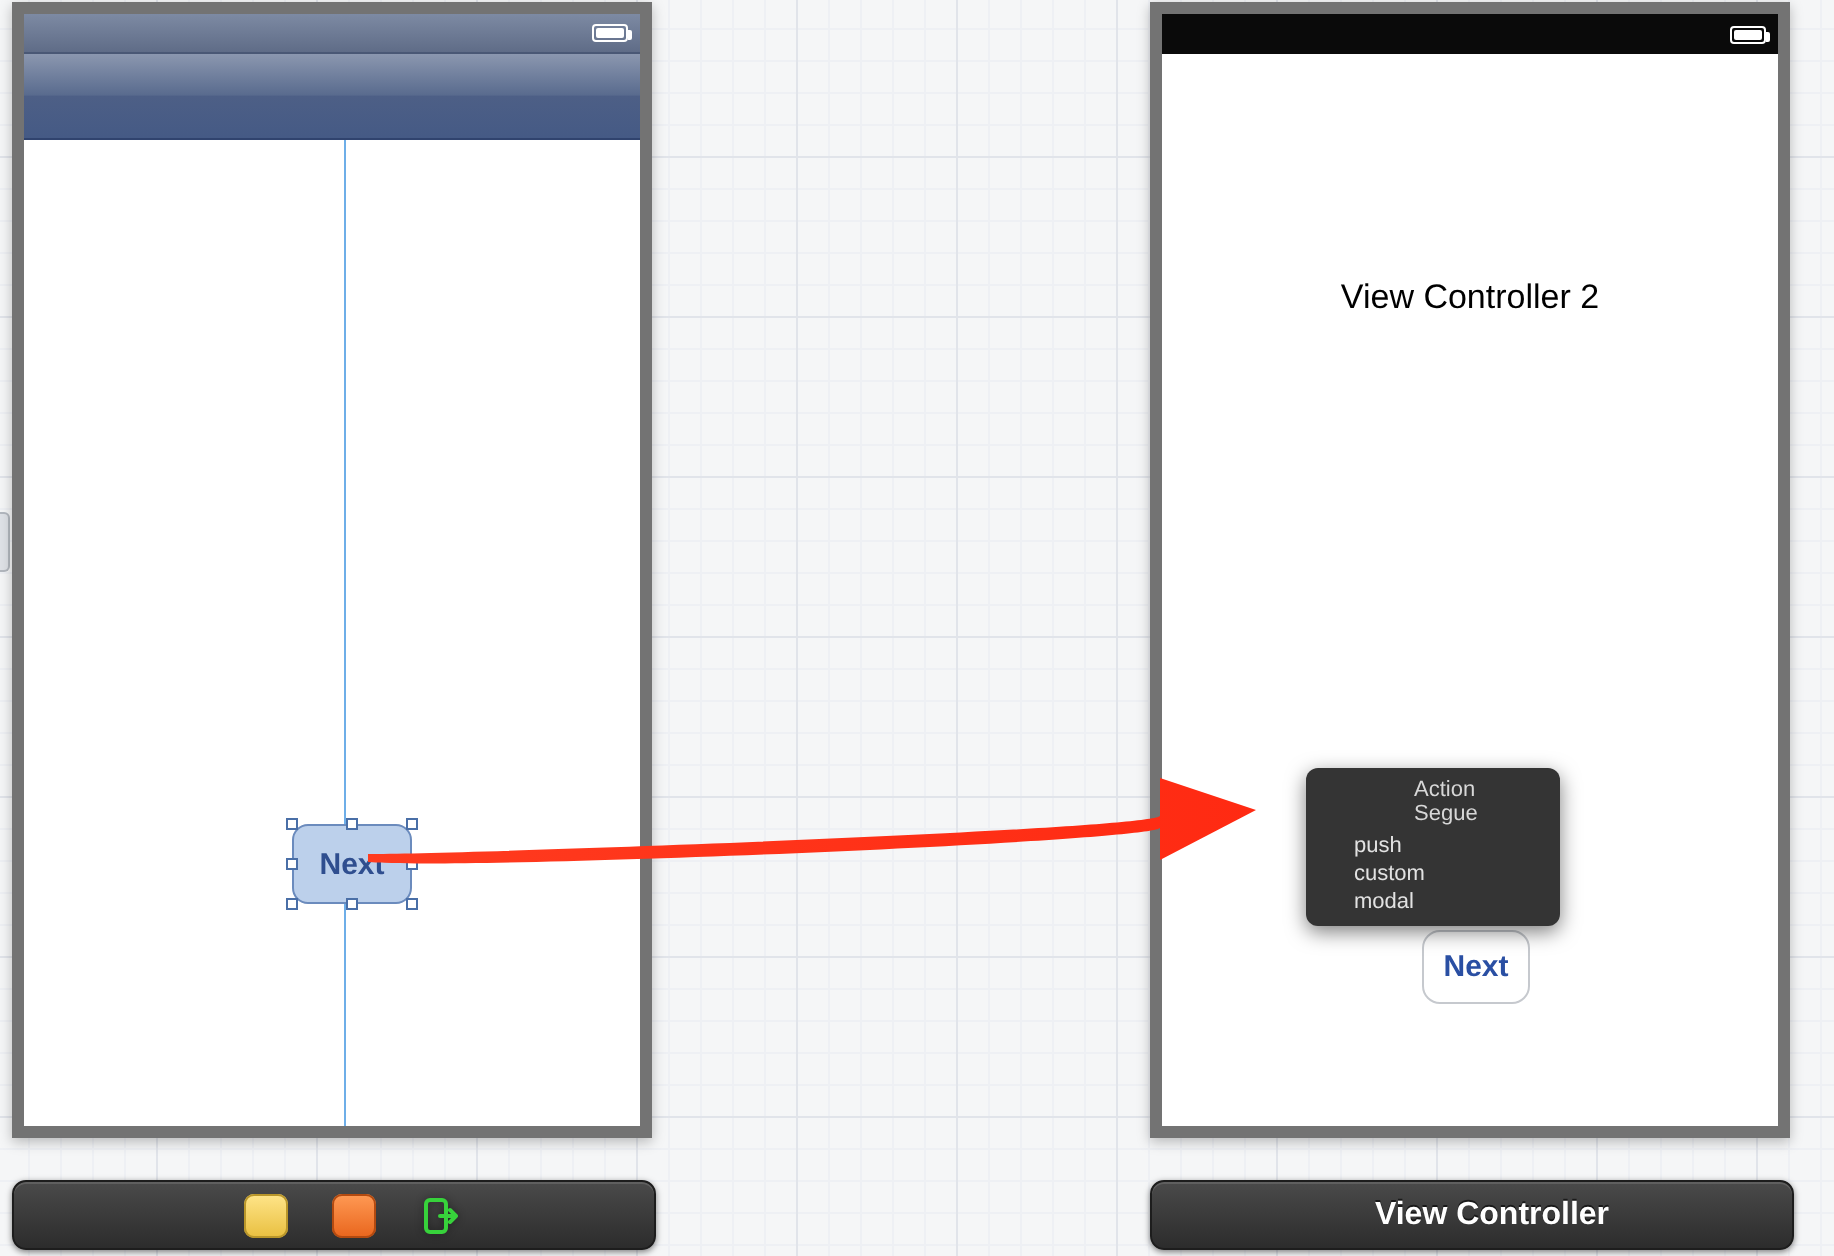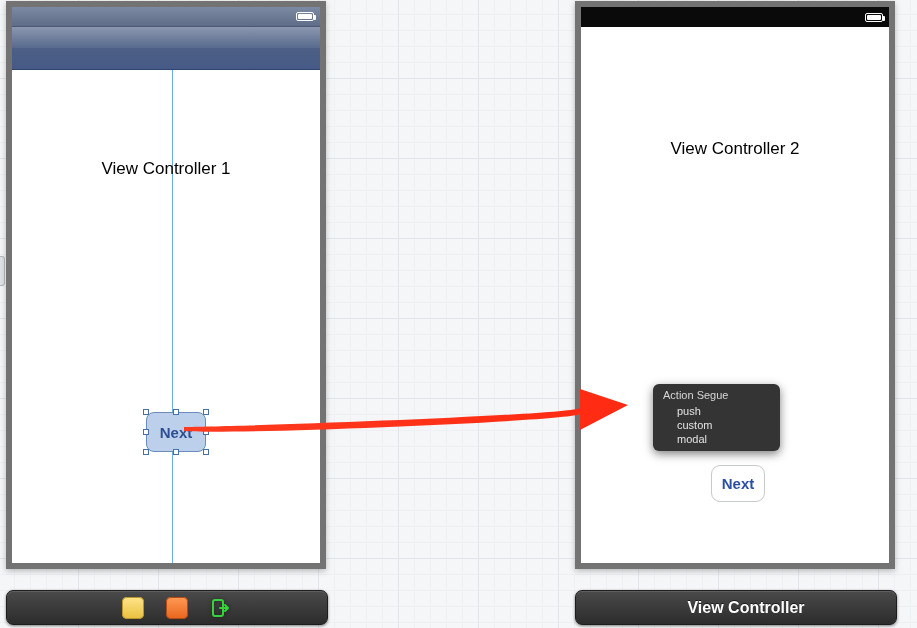--- a/index.html
+++ b/index.html
@@ -134,20 +134,21 @@
     border-radius: 6px;
     box-shadow: 0 3px 10px rgba(0,0,0,.5);
     padding: 4px 0 5px;
     font-size: 11px;
     z-index: 50;
   }
   .hud .hud-title {
     padding: 1px 10px 3px;
     color: #d7d7d7;
     font-size: 11px;
+    margin-left: 44px;
   }
   .hud .hud-item {
     padding: 1px 25px 1px 24px;
     color: #e2e2e2;
     cursor: default;
   }
 
   
   .arrow {
     position: absolute;
@@ -199,21 +200,20 @@
 
 <div class="phone phone1">
   <div class="statusbar gradient">
     <span class="battery">
         <span class="fill"></span>
       </span>
   </div>
   <div class="navbar"></div>
   <div class="view-body">
     <div class="guide-v"></div>
-    <div class="vc-label vc1-label">View Controller 1</div>
 
     <div class="sel-wrap">
       <div class="sel-btn">Next</div>
       <span class="handle h-tl"></span>
       <span class="handle h-tm"></span>
       <span class="handle h-tr"></span>
       <span class="handle h-ml"></span>
       <span class="handle h-mr"></span>
       <span class="handle h-bl"></span>
       <span class="handle h-bm"></span>

